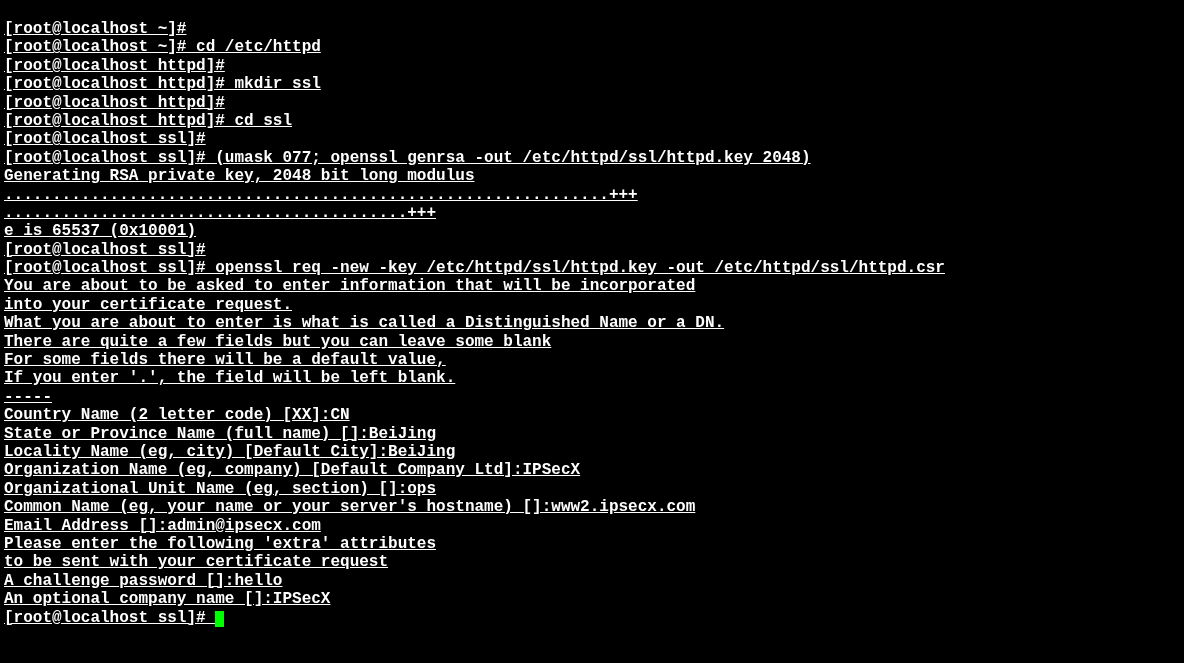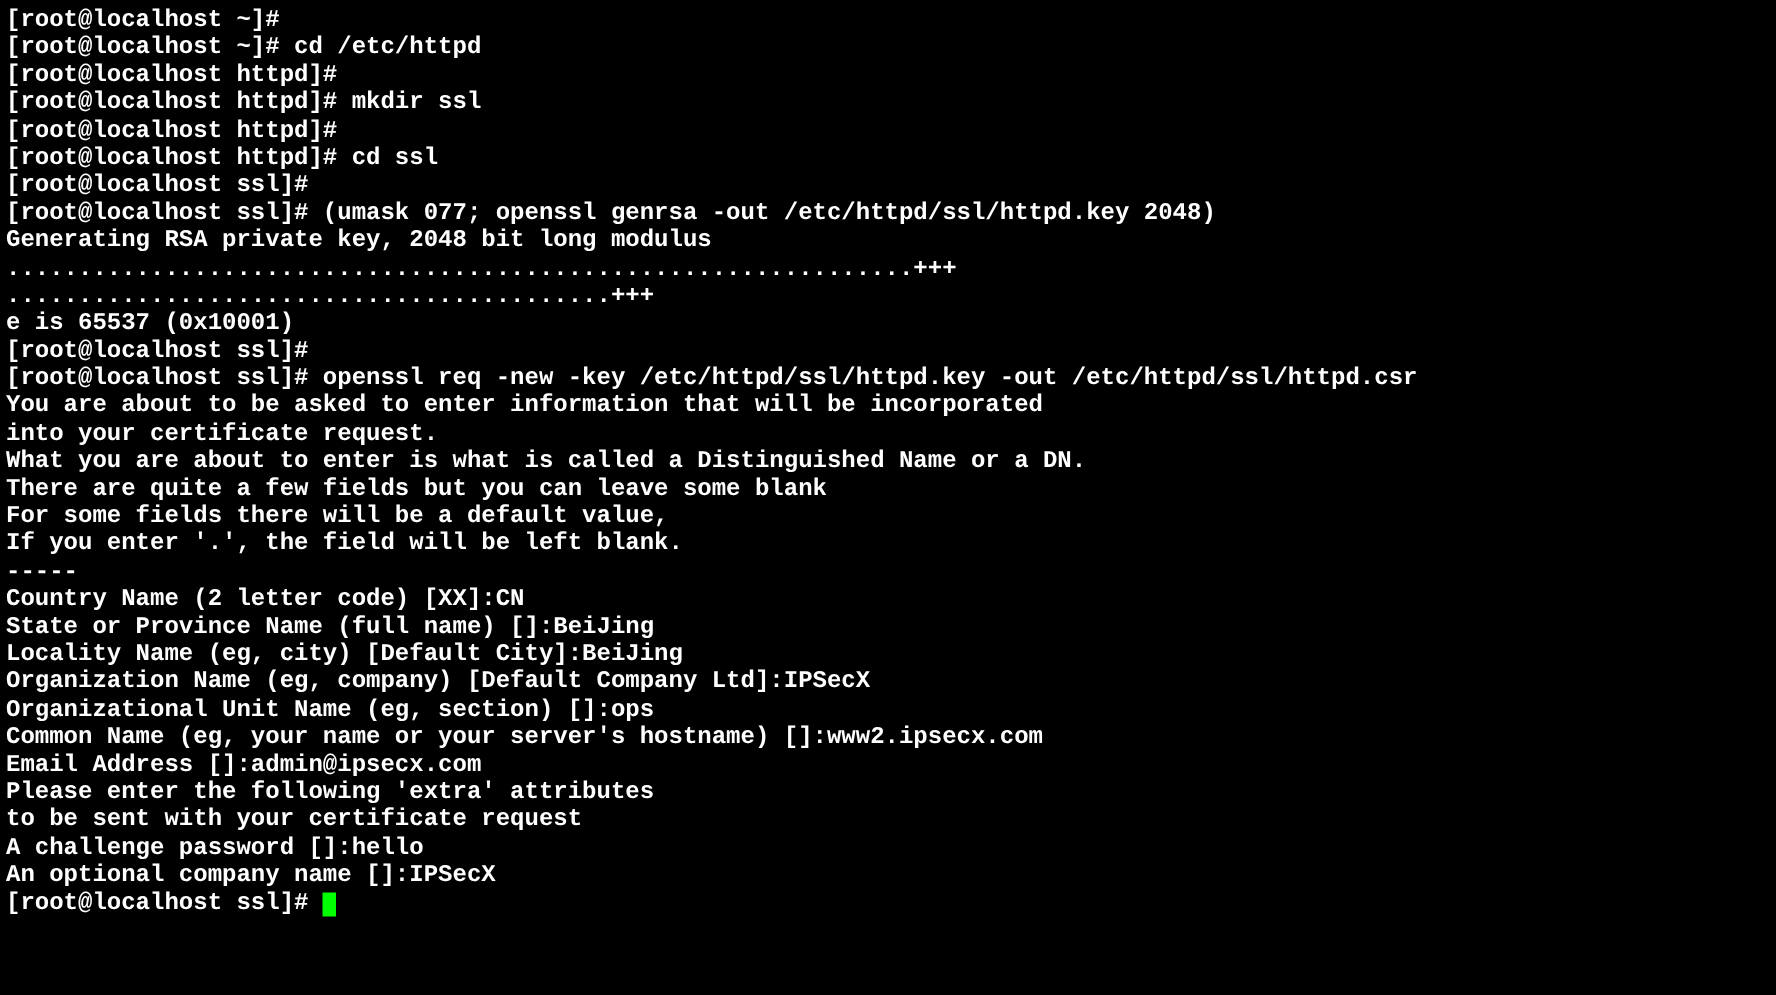--- a/index.html
+++ b/index.html
@@ -9,22 +9,23 @@
     color: #fff;
     font-family: "Courier New", monospace;
     font-size: 16px;
     line-height: 1.15;
     width: 1184px;
     height: 663px;
     overflow: hidden;
     font-weight: bold;
   }
   .terminal {
-    padding: 4px 4px;
+    padding: 20px 4px;
     white-space: pre;
+    text-decoration: underline;
   }
   .line {
     display: block;
   }
   .cursor {
     display: inline-block;
     width: 9px;
     height: 16px;
     background: #00ff00;
     vertical-align: text-bottom;

